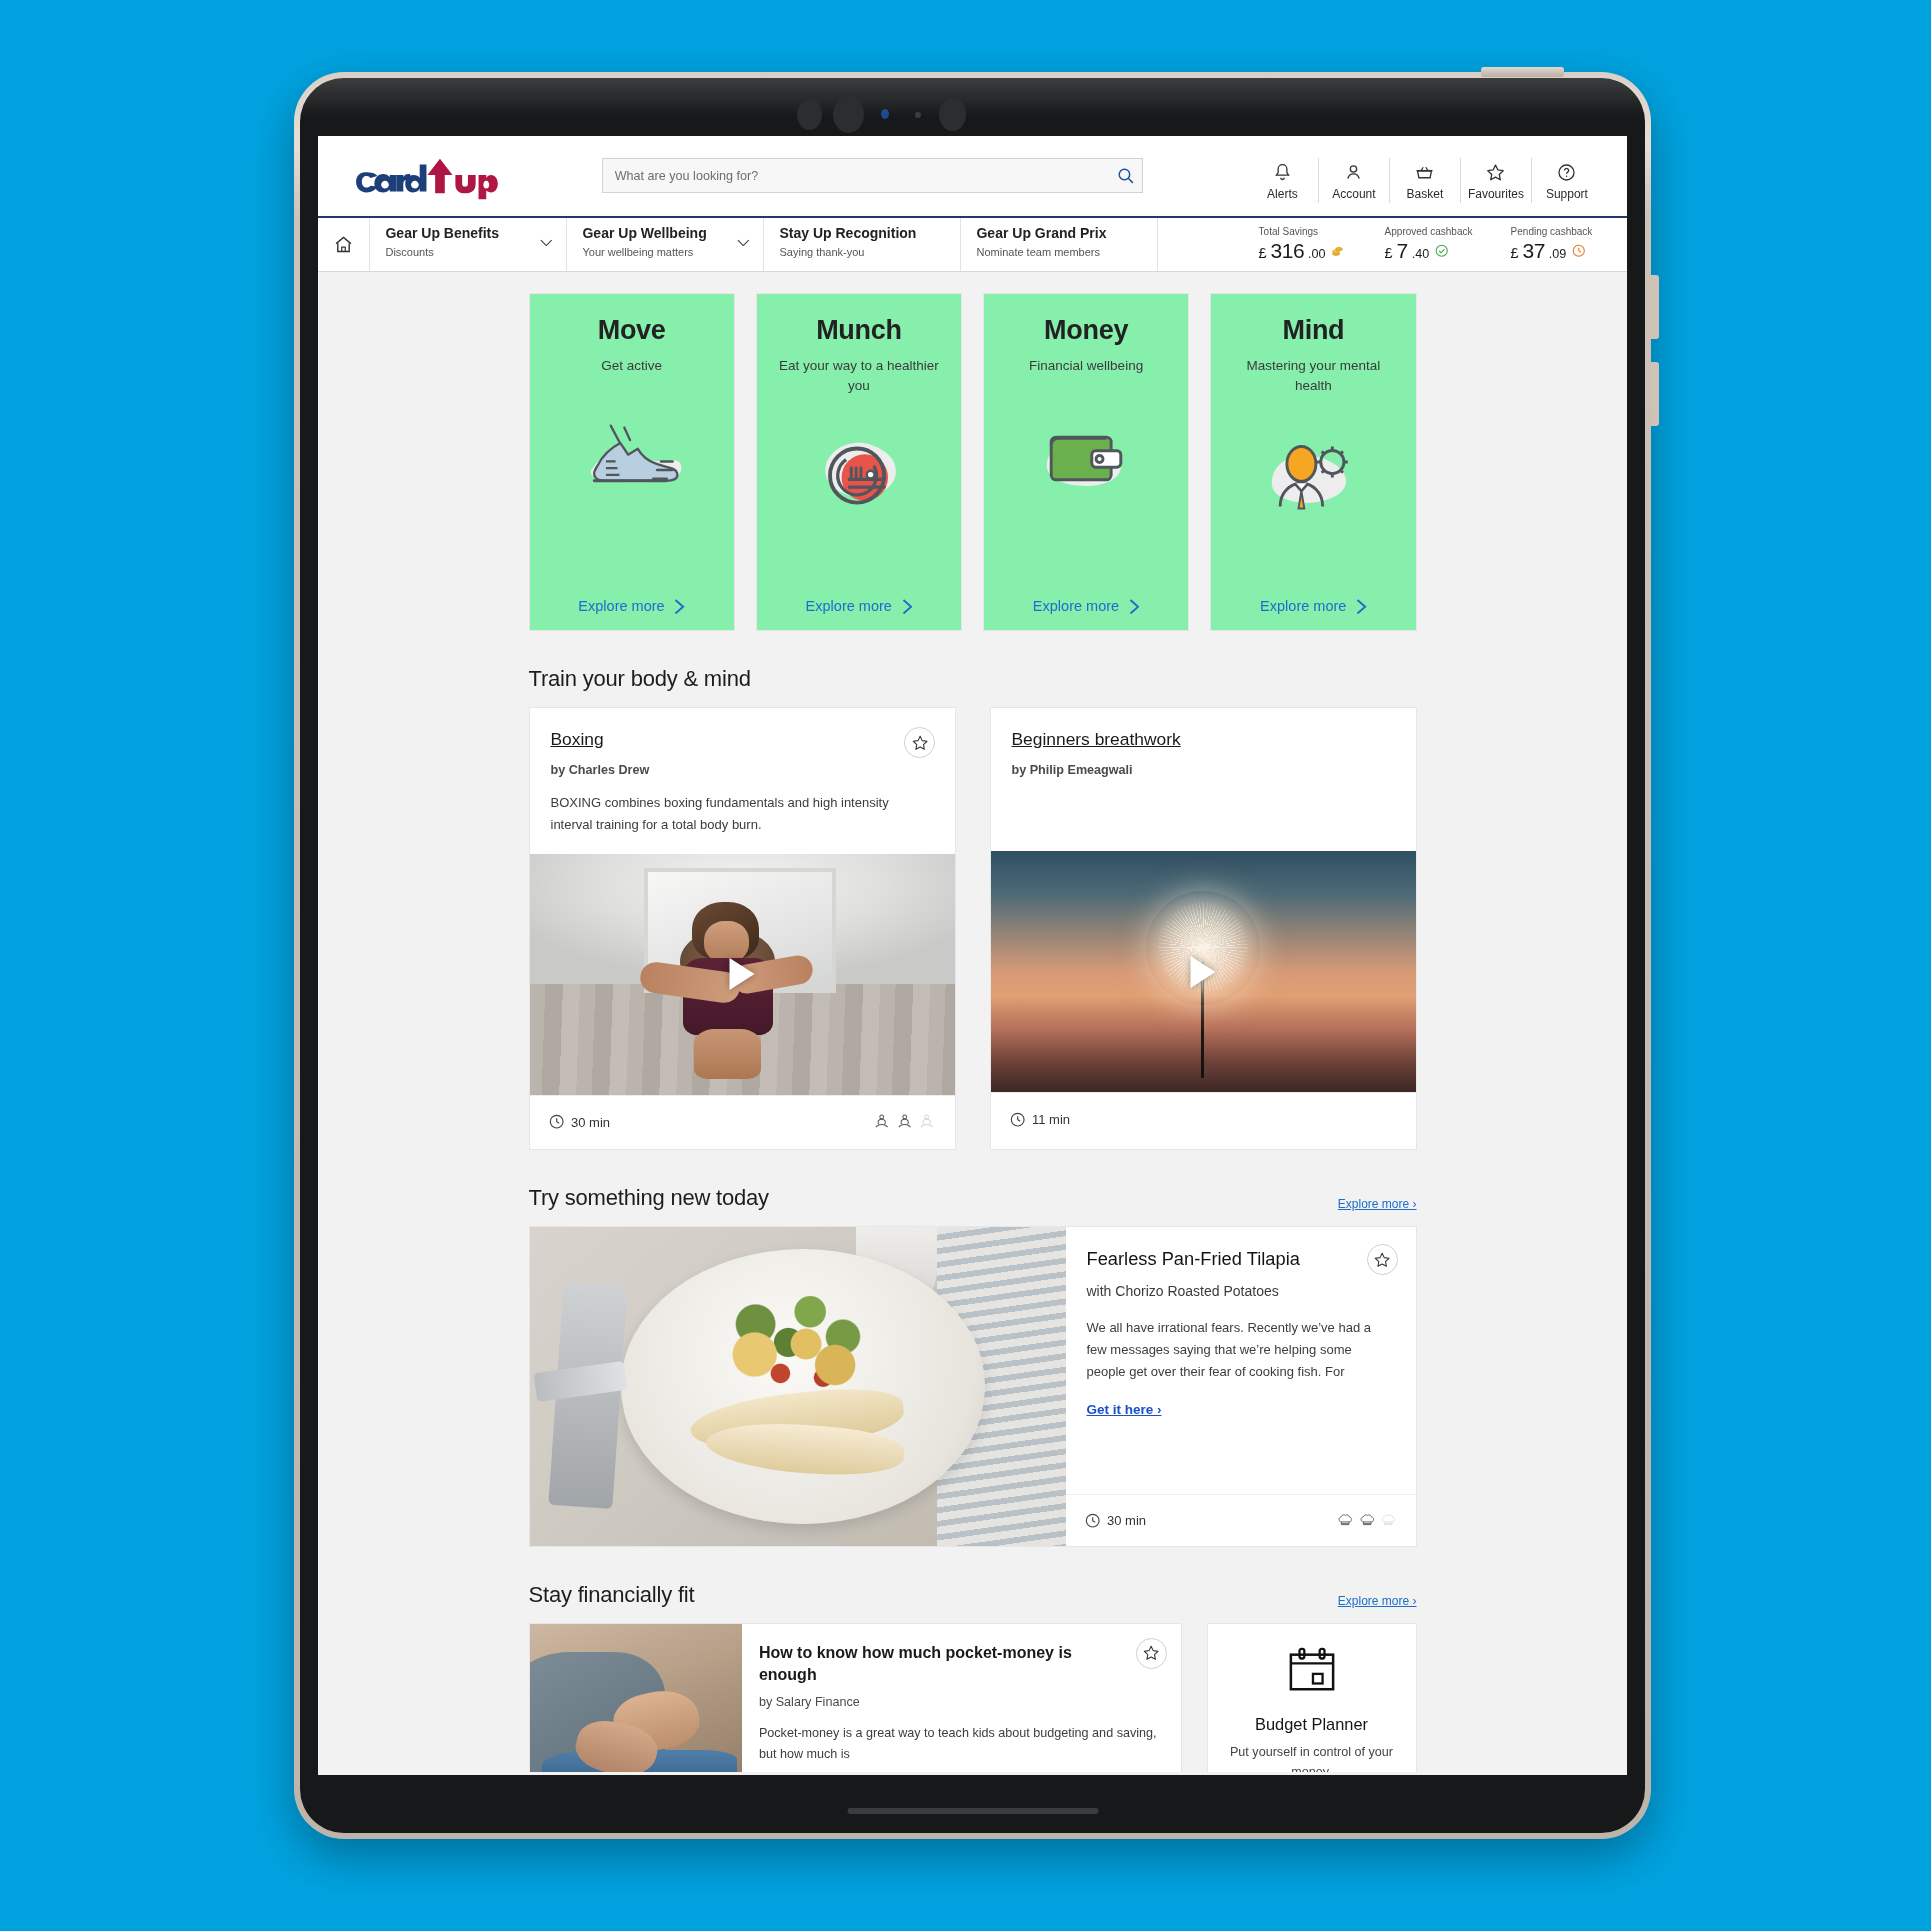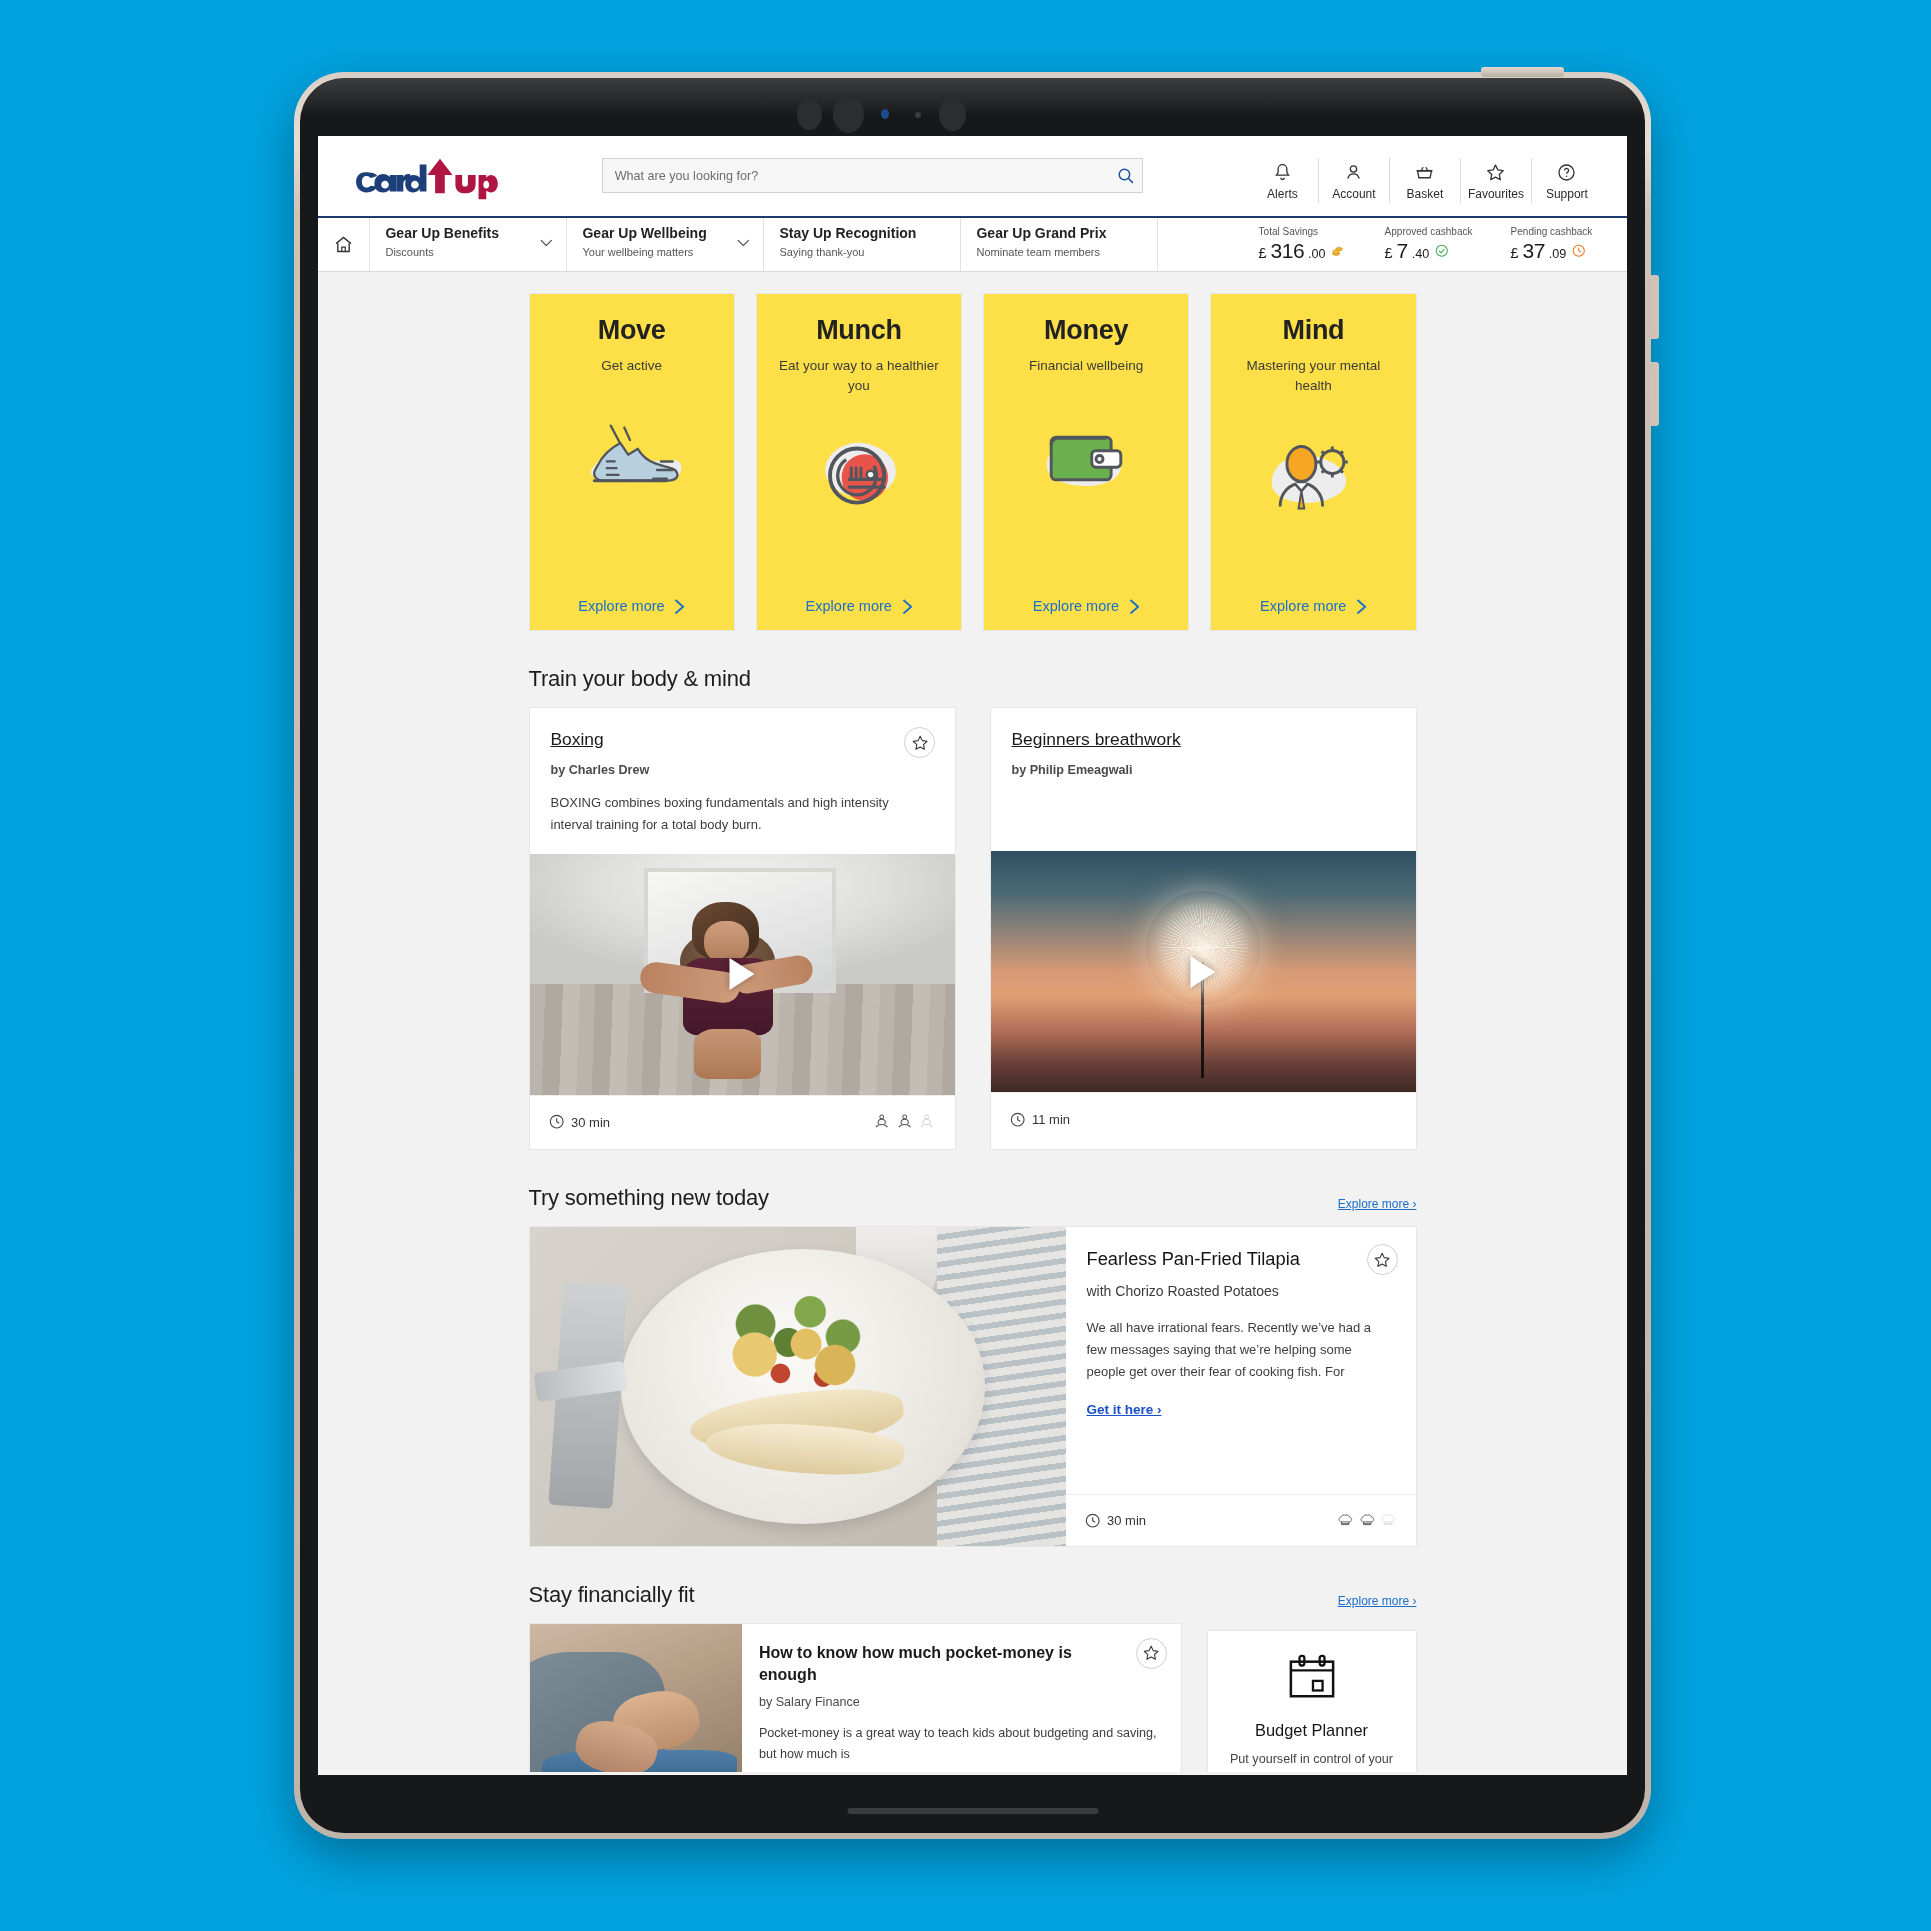--- a/index.html
+++ b/index.html
@@ -151,21 +151,21 @@
   .stat .badge { width: 13.5px; height: 13.5px; margin-left: 1.9px; align-self: center; }
 
   
   #content { padding: 21px 0 0 0; height: calc(100% - 139px); overflow: hidden; }
   .wrap { width: 888px; margin: 0 auto; }
 
   
   #tiles { display: flex; gap: 21px; }
   .tile {
     flex: 1;
-    background: #fde047;
+    background: #86efac;
     border: 1px solid #e6e6e6;
     padding: 21px 15.4px 15.4px;
     display: flex; flex-direction: column; align-items: center;
     min-height: 338px;
     cursor: pointer;
   }
   .tile .tname { font-size: 27px; font-weight: bold; color:#222; letter-spacing:-0.3px; }
   .tile .tsub { font-size: 13.5px; color:#3b3b3b; text-align:center; margin-top: 10.6px; line-height: 19.3px; }
   .tile .tart { margin-top: 25px; height: 116px; display:flex; align-items:center; justify-content:center; }
   .tile .tmore {
@@ -220,21 +220,21 @@
   #recipe-body .rtitle { font-size: 18.3px; color:#141414; padding-right: 44px; }
   #recipe-body .rsub { font-size: 14px; color:#3b3b3b; margin-top: 13.5px; }
   #recipe-body .rdesc { font-size: 13px; color:#3d3d3d; line-height: 22px; margin-top: 17.4px; padding-right: 9.7px; }
   #recipe-body .rget { font-size: 13.5px; font-weight:bold; color:#1a50c8; text-decoration:underline; margin-top: 19.3px; cursor:pointer; }
   #recipe-foot {
     margin-top:auto; height:52px; display:flex; align-items:center; justify-content:space-between;
     border-top:1px solid #ededed; margin-left:-21px; margin-right:-21px; padding:0 19.3px;
   }
 
   
-  #fin { display:flex; gap: 25px; align-items: center; }
+  #fin { display:flex; gap: 25px; }
   #fin-article { flex: 1; display:flex; background:#fff; border:1px solid #e6e6e6; min-height: 172px; }
   #fin-img { width: 212px; flex:none; position:relative; overflow:hidden; }
   #fin-body { flex:1; padding: 17.4px 17.4px 0; position:relative; }
   #fin-body .ftitle { font-size:16px; font-weight:bold; color:#1a1a1a; line-height:22px; padding-right:42px; }
   #fin-body .fby { font-size:12.6px; color:#4a4a4a; margin-top: 9.7px; }
   #fin-body .fdesc { font-size:12.6px; color:#3d3d3d; line-height: 21px; margin-top: 13.5px; }
   #fin-tool {
     width: 210px; flex:none; background:#fff; border:1px solid #e6e6e6;
     display:flex; flex-direction:column; align-items:center; padding: 23px 13.5px 0;
     cursor:pointer;

